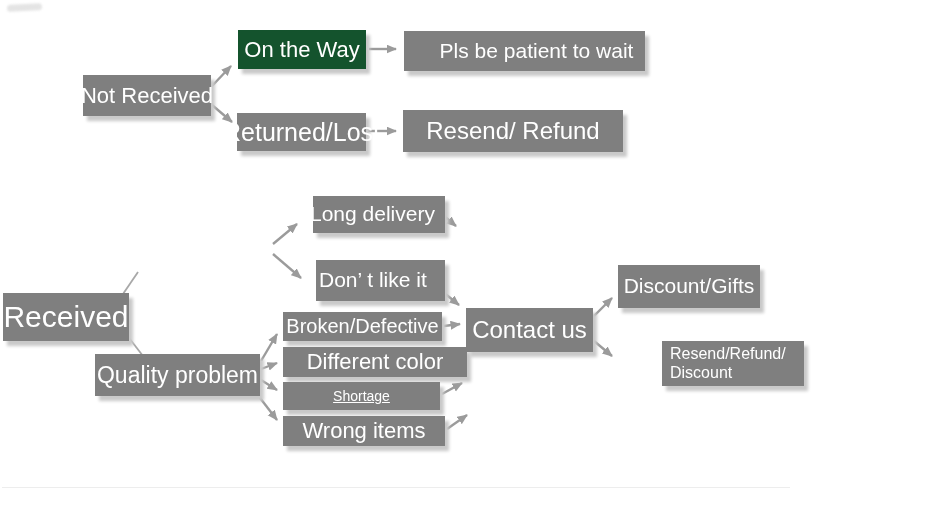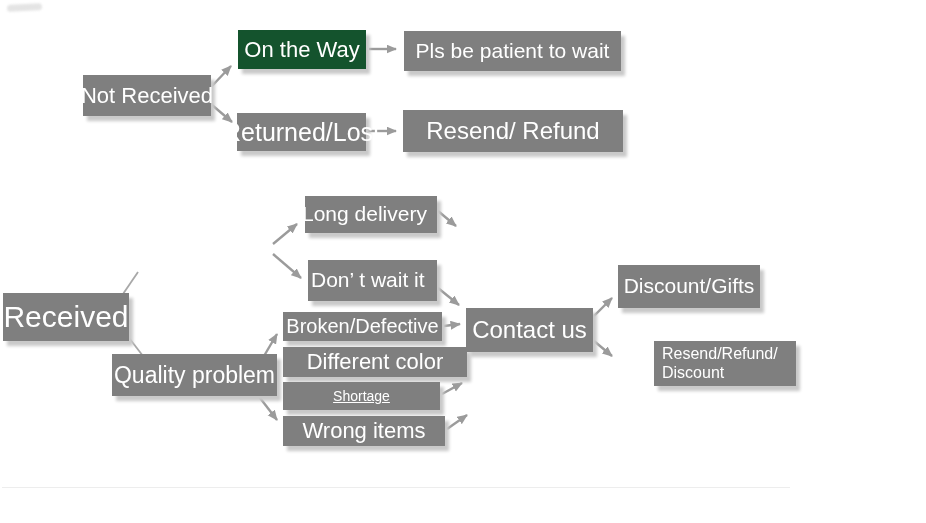--- a/index.html
+++ b/index.html
@@ -6,21 +6,21 @@
   #stage{
     position:relative;width:926px;height:523px;background:#ffffff;
     font-family:"Liberation Sans",sans-serif;overflow:hidden;
   }
   .node{
     position:absolute;background:#7f7f7f;color:#ffffff;
     display:flex;align-items:center;justify-content:center;
     box-shadow:4px 5px 3px #c9c9c9;
     line-height:1.05;white-space:nowrap;
   }
-  .node.left{justify-content:flex-start;}
+  .node.left{justify-content:flex-start;margin-left:8px;}
   .node .twoline{display:block;white-space:normal;line-height:1.15;}
   #edges{position:absolute;left:0;top:0;}
   .faint-bottom-line{position:absolute;left:2px;top:487px;width:788px;height:1px;background:#ededed;}
   .smudge{position:absolute;left:7px;top:4px;width:35px;height:7px;border-radius:4px;
           background:#cfcfcf;opacity:.55;filter:blur(1px);transform:rotate(-3deg);}
 </style>
 </head>
 <body>
 
 <div id="stage">
@@ -53,34 +53,34 @@
     <line x1="442" y1="394" x2="462" y2="383" stroke="#9b9b9b" stroke-width="2.4" marker-end="url(#ah)"></line>
     <line x1="447" y1="429" x2="467" y2="415" stroke="#9b9b9b" stroke-width="2.4" marker-end="url(#ah)"></line>
     <line x1="594" y1="316" x2="612" y2="298" stroke="#9b9b9b" stroke-width="2.4" marker-end="url(#ah)"></line>
     <line x1="594" y1="341" x2="612" y2="356" stroke="#9b9b9b" stroke-width="2.4" marker-end="url(#ah)"></line>
   </svg>
 
   <div class="node" style="left: 83px; top: 75px; width: 128px; height: 41px; font-size: 22px; background: rgb(127, 127, 127); color: rgb(255, 255, 255);">Not Received</div>
 
   <div class="node" style="left: 238px; top: 30px; width: 128px; height: 39px; font-size: 22px; background: #14532d; color: rgb(255, 255, 255);">On the Way</div>
 
-  <div class="node" style="left: 404px; top: 31px; width: 217px; height: 40px; font-size: 21px; background: rgb(127, 127, 127); color: rgb(255, 255, 255);">Pls be patient to wait</div>
+  <div class="node" style="left: 404px; top: 31px; width: 217px; height: 40px; font-size: 21px; background: rgb(127, 127, 127); color: rgb(255, 255, 255); padding-left: 24px;">Pls be patient to wait</div>
 
   <div class="node" style="left: 237px; top: 113px; width: 129px; height: 38px; font-size: 25px; background: rgb(127, 127, 127); color: rgb(255, 255, 255);">Returned/Lost</div>
 
   <div class="node" style="left: 403px; top: 110px; width: 220px; height: 42px; font-size: 24px; background: rgb(127, 127, 127); color: rgb(255, 255, 255);">Resend/ Refund</div>
 
   <div class="node" style="left: 3px; top: 293px; width: 126px; height: 48px; font-size: 30px; background: rgb(127, 127, 127); color: rgb(255, 255, 255);">Received</div>
 
 
   <div class="node left" style="left: 305px; top: 196px; width: 132px; height: 37px; font-size: 21px; text-indent: -3px; background: rgb(127, 127, 127); color: rgb(255, 255, 255);">Long delivery</div>
 
-  <div class="node left" style="left: 308px; top: 260px; height: 41px; font-size: 21px; padding-left: 3px; width: 126px; background: rgb(127, 127, 127); color: rgb(255, 255, 255);">Don’ t wait it</div>
+  <div class="node left" style="left: 308px; top: 260px; height: 41px; font-size: 21px; padding-left: 3px; width: 126px; background: rgb(127, 127, 127); color: rgb(255, 255, 255);">Don’ t like it</div>
 
-  <div class="node" style="left: 95px; top: 354px; width: 165px; height: 42px; font-size: 23px; background: rgb(127, 127, 127); color: rgb(255, 255, 255); margin-left: 17px;">Quality problem</div>
+  <div class="node" style="left: 95px; top: 354px; width: 165px; height: 42px; font-size: 23px; background: rgb(127, 127, 127); color: rgb(255, 255, 255);">Quality problem</div>
 
   <div class="node" style="left: 283px; top: 312px; width: 159px; height: 29px; font-size: 20px; background: rgb(127, 127, 127); color: rgb(255, 255, 255);">Broken/Defective</div>
 
   <div class="node" style="left: 283px; top: 347px; width: 184px; height: 30px; font-size: 22px; background: rgb(127, 127, 127); color: rgb(255, 255, 255);">Different color</div>
 
   <div class="node" style="left: 283px; top: 382px; width: 157px; height: 28px; font-size: 14px; background: rgb(127, 127, 127); color: rgb(255, 255, 255); text-decoration: underline;">Shortage</div>
 
   <div class="node" style="left: 283px; top: 416px; width: 162px; height: 30px; font-size: 22px; background: rgb(127, 127, 127); color: rgb(255, 255, 255);">Wrong items</div>
 
   <div class="node" style="left: 466px; top: 308px; width: 127px; height: 44px; font-size: 24px; background: rgb(127, 127, 127); color: rgb(255, 255, 255);">Contact us</div>

